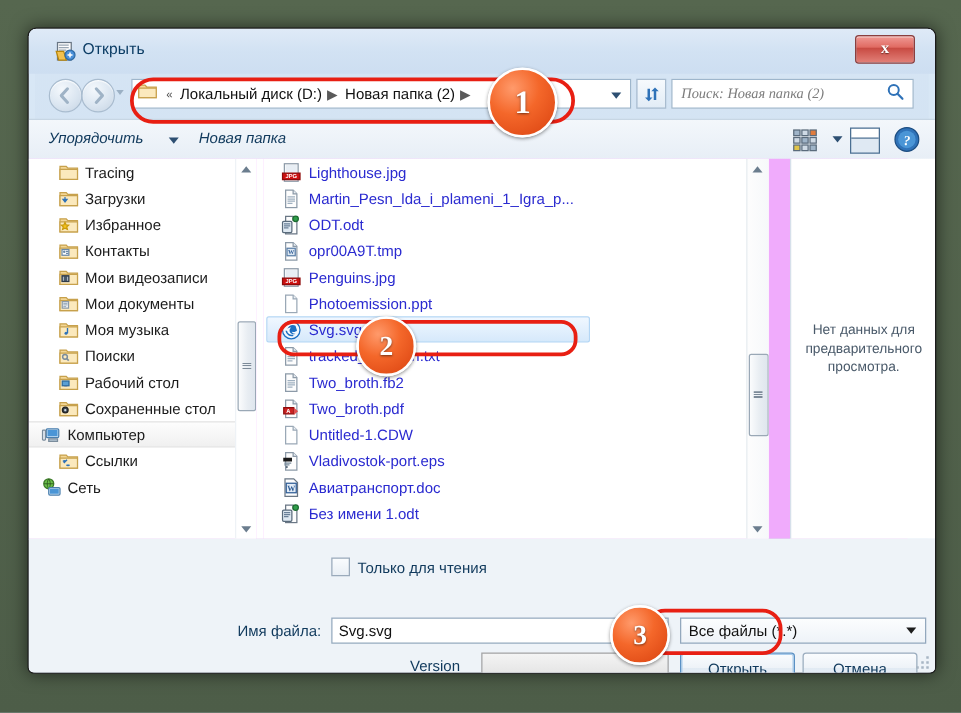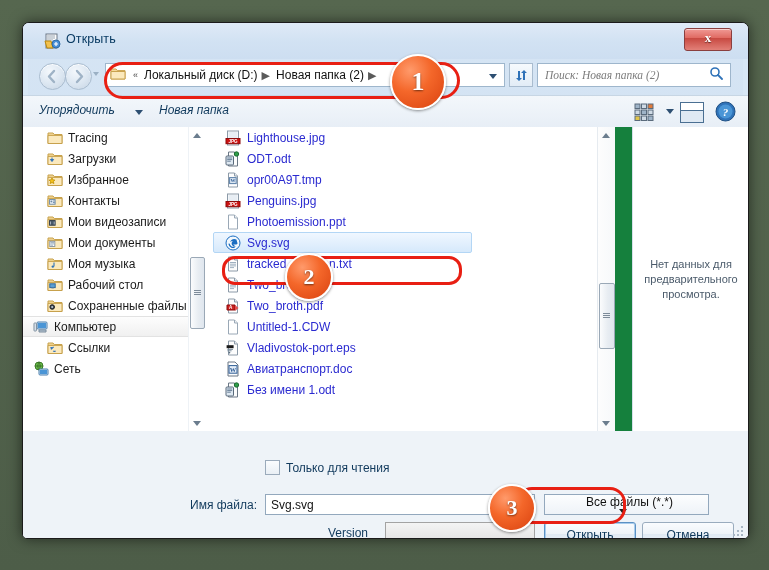--- a/index.html
+++ b/index.html
@@ -123,21 +123,21 @@
   #tb-views { position:absolute; right:92px; top:5px; width:24px; height:22px; cursor:pointer; }
   #tb-views-caret { position:absolute; right:74px; top:13px;
     width:0;height:0;border-left:4px solid transparent;border-right:4px solid transparent;border-top:5px solid #2d4f72;cursor:pointer;}
   #tb-preview { position:absolute; right:44px; top:6px; width:22px;height:19px; cursor:pointer;
     border:1px solid #4a6f92; background:linear-gradient(180deg,#ffffff 0 42%, #dfe9f3 42% 100%);}
   #tb-preview .pv-line{position:absolute;left:0;right:0;top:7px;height:1px;background:#4a6f92;}
   #tb-help { position:absolute; right:12px; top:5px; width:21px;height:21px; cursor:pointer; }
   
   #body-area {
     position:absolute; left:0; top:104px; width:703px; height:304px;
-    background:#15803d;
+    background:#f0abfc;
     border-bottom:1px solid #c3d2e0;
   }
   
   #navpane {
     position:absolute; left:0; top:0; width:182px; height:304px;
     background:#fff; overflow:hidden;
   }
   .tree-item {
     position:relative; height:21px; display:flex; align-items:center;
     padding-left:24px; font-size:12px; color:#1b1b1b; white-space:nowrap; cursor:pointer;
@@ -191,35 +191,35 @@
     position:absolute; left:609px; top:0; width:116px; height:304px;
     background:#fff; border-left:1px solid #d6e0ea;
     display:flex; align-items:center; justify-content:center; text-align:center;
   }
   #preview-text { font-size:11px; color:#4a5a6a; line-height:15px; padding:0 6px;}
   
   #bottom {
     position:absolute; left:0; top:408px; width:725px; height:107px;
     background:#eef3f8;
   }
-  #readonly-row { position:absolute; left:242px; top:29px; display:flex; align-items:center; }
+  #readonly-row { position:absolute; left:242px; top:15px; display:flex; align-items:center; }
   #readonly-box { width:13px;height:13px;border:1px solid #9aaabb; background:linear-gradient(180deg,#fafcfe,#e9eff5); margin-right:6px; cursor:pointer;}
   #readonly-label { font-size:12px; color:#10395c; cursor:pointer;}
   #fn-label { position:absolute; left:167px; top:67px; font-size:12px; color:#10395c;}
   #fn-input {
     position:absolute; left:242px; top:63px; width:270px; height:21px;
     background:#fff; border:1px solid #93a8bd; box-sizing:border-box;
     display:flex;align-items:center; cursor:text;
   }
   #fn-value { font-size:12px; color:#111; margin-left:5px; flex:1;}
   #fn-caret { width:0;height:0;border-left:4px solid transparent;border-right:4px solid transparent;border-top:5px solid #3a3a3a; margin-right:5px;}
   #filter-select {
-    position:absolute; left:521px; top:63px; width:165px; height:21px;
+    position:absolute; left:521px; top:63px; width:197px; height:21px;
     background:linear-gradient(180deg,#fcfdfe,#eef3f8); border:1px solid #93a8bd;
-    box-sizing:border-box; display:flex;align-items:center; cursor:pointer;flex-direction:column;
+    box-sizing:border-box; display:flex;align-items:center; cursor:pointer;
   }
   #filter-value { font-size:12px;color:#111; margin-left:6px; flex:1;}
   #filter-caret { width:0;height:0;border-left:4px solid transparent;border-right:4px solid transparent;border-top:5px solid #1d1d1d; margin-right:7px;}
   #version-label { position:absolute; left:305px; top:95px; font-size:12px; color:#10395c;}
   #version-select {
     position:absolute; left:362px; top:91px; width:150px; height:20px;
     background:linear-gradient(180deg,#f4f4f4,#e3e3e3); border:1px solid #a3a3a3;
     box-sizing:border-box; cursor:default;
   }
   .dlgbtn {
@@ -425,33 +425,42 @@
                   <path d="M1 5.4h14v8.1H1z" fill="#fbe9bd" stroke="#c7a14c"></path>
                   <path d="M7 6.4v4.1" stroke="#2f72b8" stroke-width="1.1"></path>
                   <circle cx="5.8" cy="10.6" r="1.2" fill="#2f72b8"></circle>
                 </svg></span>
               <span>Моя музыка</span>
             </div>
             <div class="tree-item">
               <span class="ti-icon"><svg width="16" height="16" viewBox="0 0 16 16">
                   <path d="M1 3h5l1.3 1.5H15V13.5H1z" fill="#f3d695" stroke="#c7a14c"></path>
                   <path d="M1 5.4h14v8.1H1z" fill="#fbe9bd" stroke="#c7a14c"></path>
+                  <circle cx="5" cy="8.4" r="1.9" fill="none" stroke="#7a8c9c" stroke-width="1.2"></circle>
+                  <path d="M6.4 9.9L8 11.5" stroke="#7a8c9c" stroke-width="1.3"></path>
+                </svg></span>
+              <span>Поиски</span>
+            </div>
+            <div class="tree-item">
+              <span class="ti-icon"><svg width="16" height="16" viewBox="0 0 16 16">
+                  <path d="M1 3h5l1.3 1.5H15V13.5H1z" fill="#f3d695" stroke="#c7a14c"></path>
+                  <path d="M1 5.4h14v8.1H1z" fill="#fbe9bd" stroke="#c7a14c"></path>
                   <rect x="2.8" y="6.8" width="5.4" height="3.8" fill="#5a9fd4" stroke="#2e6a9e"></rect>
                   <path d="M4.4 10.8h2.4v.8H4.4z" fill="#8c9aa8"></path>
                 </svg></span>
               <span>Рабочий стол</span>
             </div>
             <div class="tree-item">
               <span class="ti-icon"><svg width="16" height="16" viewBox="0 0 16 16">
                   <path d="M1 3h5l1.3 1.5H15V13.5H1z" fill="#f3d695" stroke="#c7a14c"></path>
                   <path d="M1 5.4h14v8.1H1z" fill="#fbe9bd" stroke="#c7a14c"></path>
                   <circle cx="5.2" cy="9" r="2.3" fill="#3a4450" stroke="#222"></circle>
                   <path d="M4.3 9h1.8M5.2 8.1v1.8" stroke="#cfd8e2"></path>
                 </svg></span>
-              <span>Сохраненные файлы</span>
+              <span>Сохраненные стол</span>
             </div>
             <div class="tree-item selected lvl1">
               <span class="ti-icon"><svg width="16" height="16" viewBox="0 0 16 16">
                   <rect x="4" y="3" width="10" height="7" rx="1" fill="#cfe4f5" stroke="#4a7fae"></rect>
                   <rect x="5" y="4" width="8" height="5" fill="#4a95d6"></rect>
                   <path d="M6 11h7v2H6z" fill="#b9c8d6" stroke="#7a8c9c"></path>
                   <rect x="1" y="4" width="2.4" height="8" rx=".6" fill="#e2eaf2" stroke="#7a8c9c"></rect>
                 </svg></span>
               <span>Компьютер</span>
             </div>
@@ -491,20 +500,28 @@
       <div id="filelist">
         <div id="filelist-items">
             <div class="file-row">
               <span class="f-icon"><svg width="16" height="16" viewBox="0 0 16 16">
                   <rect x="2.5" y="1" width="11" height="14" fill="#fdfdfd" stroke="#8c9aa8"></rect>
                   <path d="M3.5 2h9v6h-9z" fill="#e8eef4"></path>
                   <rect x="1" y="8.5" width="14" height="5.2" fill="#cc1111" stroke="#8e0b0b"></rect>
                   <text x="8" y="12.6" font-size="4.6" font-weight="bold" fill="#fff" text-anchor="middle" font-family="Liberation Sans, sans-serif">JPG</text>
                 </svg></span>
               <span>Lighthouse.jpg</span>
+            </div>
+            <div class="file-row">
+              <span class="f-icon"><svg width="16" height="16" viewBox="0 0 16 16">
+                  <path d="M3.5 1h6l3 3v11h-9z" fill="#fdfdfd" stroke="#8c9aa8"></path>
+                  <path d="M9.5 1v3h3" fill="#e8edf2" stroke="#8c9aa8"></path>
+                  <path d="M5 6.5h6M5 8.2h6M5 9.9h6M5 11.6h4" stroke="#9fb0c0"></path>
+                </svg></span>
+              <span>Martin_Pesn_lda_i_plameni_1_Igra_p...</span>
             </div>
             <div class="file-row">
               <span class="f-icon"><svg width="16" height="16" viewBox="0 0 16 16">
                   <path d="M3.5 1h6l3 3v11h-9z" fill="#fdfdfd" stroke="#6a7785"></path>
                   <path d="M9.5 1v3h3" fill="#e8edf2" stroke="#6a7785"></path>
                   <rect x="1" y="5" width="7.5" height="9" rx="1" fill="#dfe9f2" stroke="#5a6b7c"></rect>
                   <path d="M2.2 7h5M2.2 8.6h5M2.2 10.2h3.6" stroke="#6a8098"></path>
                   <circle cx="11.5" cy="3" r="2.2" fill="#2f9e4a" stroke="#1d6b31"></circle>
                 </svg></span>
               <span>ODT.odt</span>

